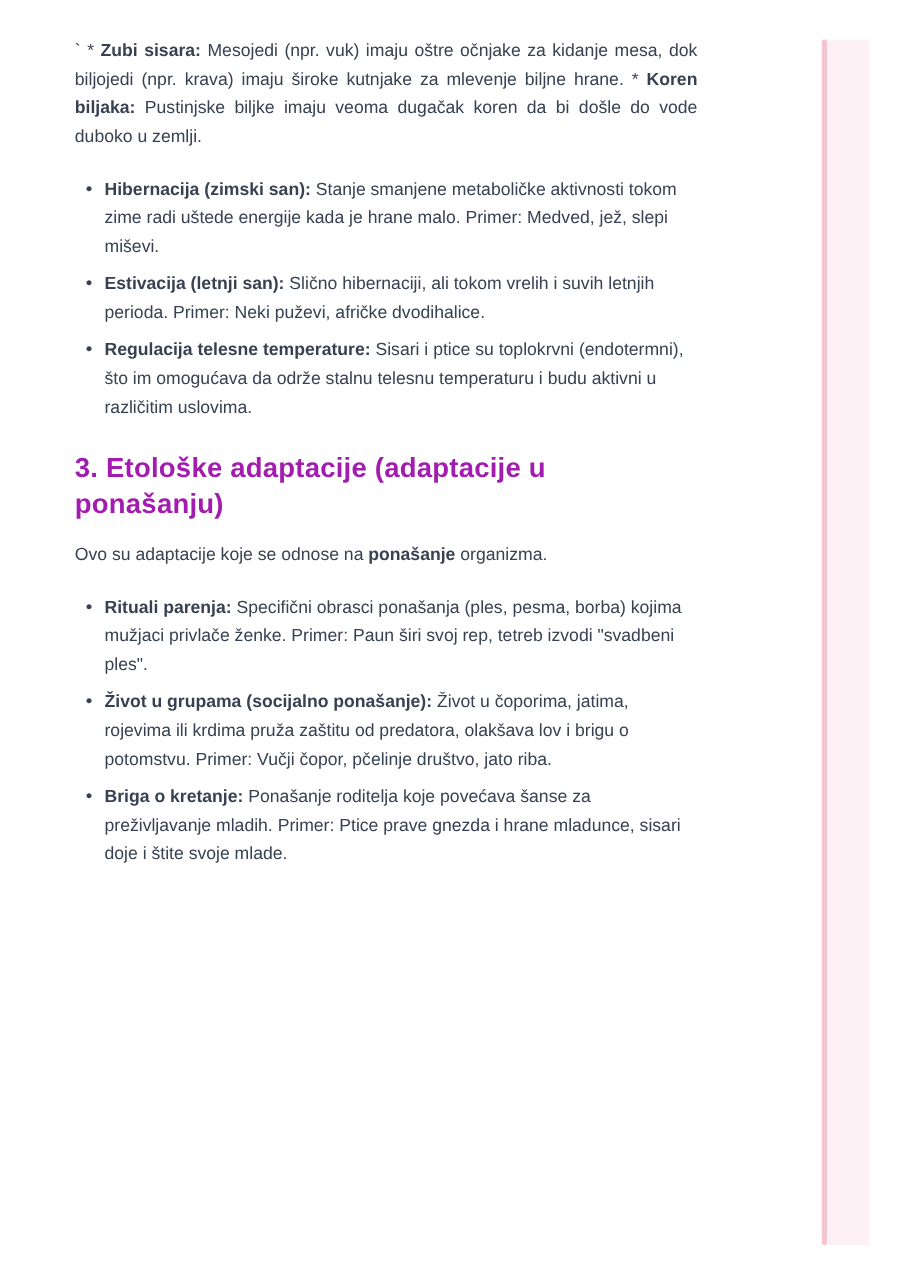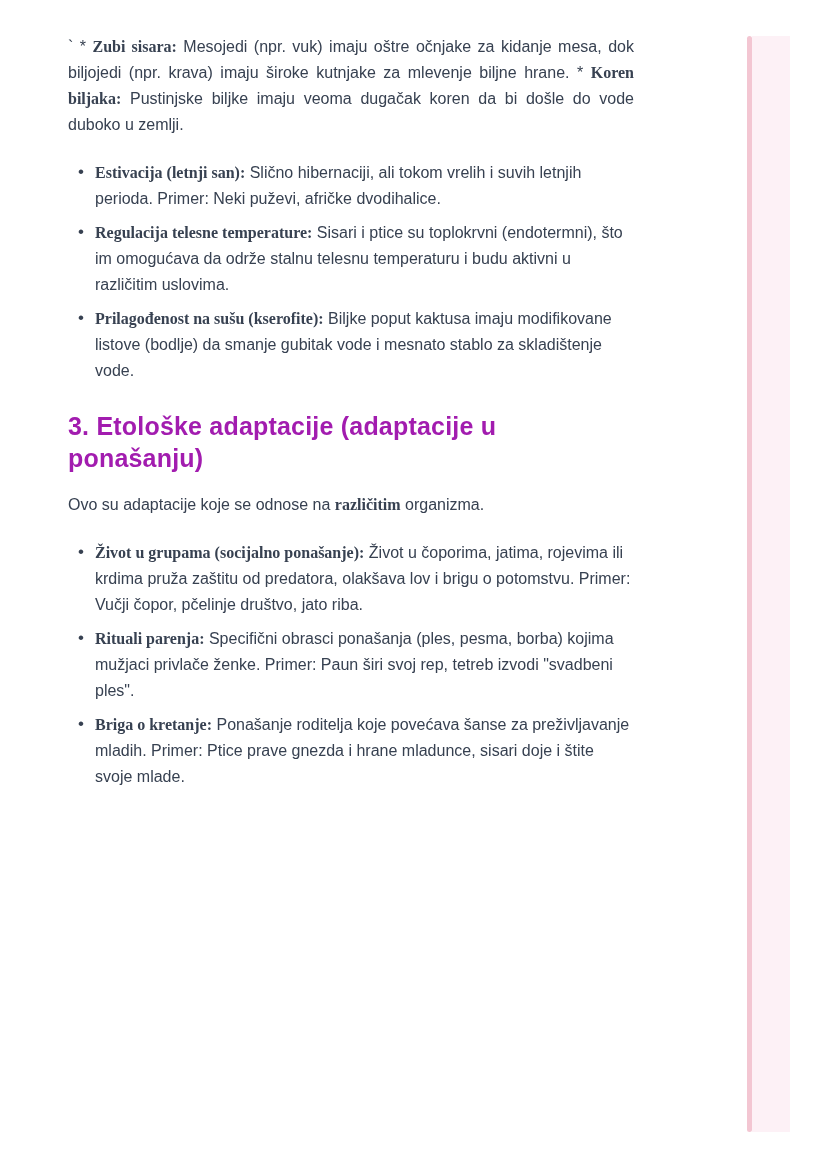--- a/index.html
+++ b/index.html
@@ -49,21 +49,21 @@
     text-align: left;
   }
   ul.bullet-list li::before {
     content: "\2022";
     position: absolute;
     left: 10px;
     top: -1px;
     font-size: 17px;
     color: #374151;
   }
-  strong { font-weight: 700; font-family: Liberation Serif, serif; }
+  strong { font-weight: 700; }
   .accent-line {
     position: absolute;
     left: 747px;
     top: 36px;
     width: 5px;
     height: 1096px;
     border-radius: 3px;
   }
   .accent-panel {
     position: absolute;
@@ -83,29 +83,29 @@
   }
 </style>
 </head>
 <body style="color: rgb(55, 65, 81); background: rgb(255, 255, 255);">
 
 <main>
   <div class="content">
     <p class="para"><span>` * </span><strong>Zubi sisara:</strong><span> Mesojedi (npr. vuk) imaju oštre očnjake za kidanje mesa, dok biljojedi (npr. krava) imaju široke kutnjake za mlevenje biljne hrane. * </span><strong>Koren biljaka:</strong><span> Pustinjske biljke imaju veoma dugačak koren da bi došle do vode duboko u zemlji.</span></p>
     <div id="sections">
         <ul class="bullet-list">
+          <li><strong>Hibernacija (zimski san):</strong><span> Stanje smanjene metaboličke aktivnosti tokom zime radi uštede energije kada je hrane malo. Primer: Medved, jež, slepi miševi.</span></li>
           <li><strong>Estivacija (letnji san):</strong><span> Slično hibernaciji, ali tokom vrelih i suvih letnjih perioda. Primer: Neki puževi, afričke dvodihalice.</span></li>
           <li><strong>Regulacija telesne temperature:</strong><span> Sisari i ptice su toplokrvni (endotermni), što im omogućava da održe stalnu telesnu temperaturu i budu aktivni u različitim uslovima.</span></li>
-          <li><strong>Prilagođenost na sušu (kserofite):</strong><span> Biljke poput kaktusa imaju modifikovane listove (bodlje) da smanje gubitak vode i mesnato stablo za skladištenje vode.</span></li>
         </ul>
         <h2 class="section-heading" style="color: #a21caf;">3. Etološke adaptacije (adaptacije u ponašanju)</h2>
-        <p class="para"><span>Ovo su adaptacije koje se odnose na </span><strong>različitim</strong><span> organizma.</span></p>
+        <p class="para"><span>Ovo su adaptacije koje se odnose na </span><strong>ponašanje</strong><span> organizma.</span></p>
         <ul class="bullet-list">
+          <li><strong>Rituali parenja:</strong><span> Specifični obrasci ponašanja (ples, pesma, borba) kojima mužjaci privlače ženke. Primer: Paun širi svoj rep, tetreb izvodi "svadbeni ples".</span></li>
           <li><strong>Život u grupama (socijalno ponašanje):</strong><span> Život u čoporima, jatima, rojevima ili krdima pruža zaštitu od predatora, olakšava lov i brigu o potomstvu. Primer: Vučji čopor, pčelinje društvo, jato riba.</span></li>
-          <li><strong>Rituali parenja:</strong><span> Specifični obrasci ponašanja (ples, pesma, borba) kojima mužjaci privlače ženke. Primer: Paun širi svoj rep, tetreb izvodi "svadbeni ples".</span></li>
           <li><strong>Briga o kretanje:</strong><span> Ponašanje roditelja koje povećava šanse za preživljavanje mladih. Primer: Ptice prave gnezda i hrane mladunce, sisari doje i štite svoje mlade.</span></li>
         </ul>
       </div>
   </div>
 
   <div class="accent-line" style="background: rgb(243, 198, 210);"></div>
   <div class="accent-panel" style="background: rgb(253, 241, 246);"></div>
 
   <div class="footer" style="color: rgb(179, 184, 194);">(c) Knowunity 2025</div>
 </main>

